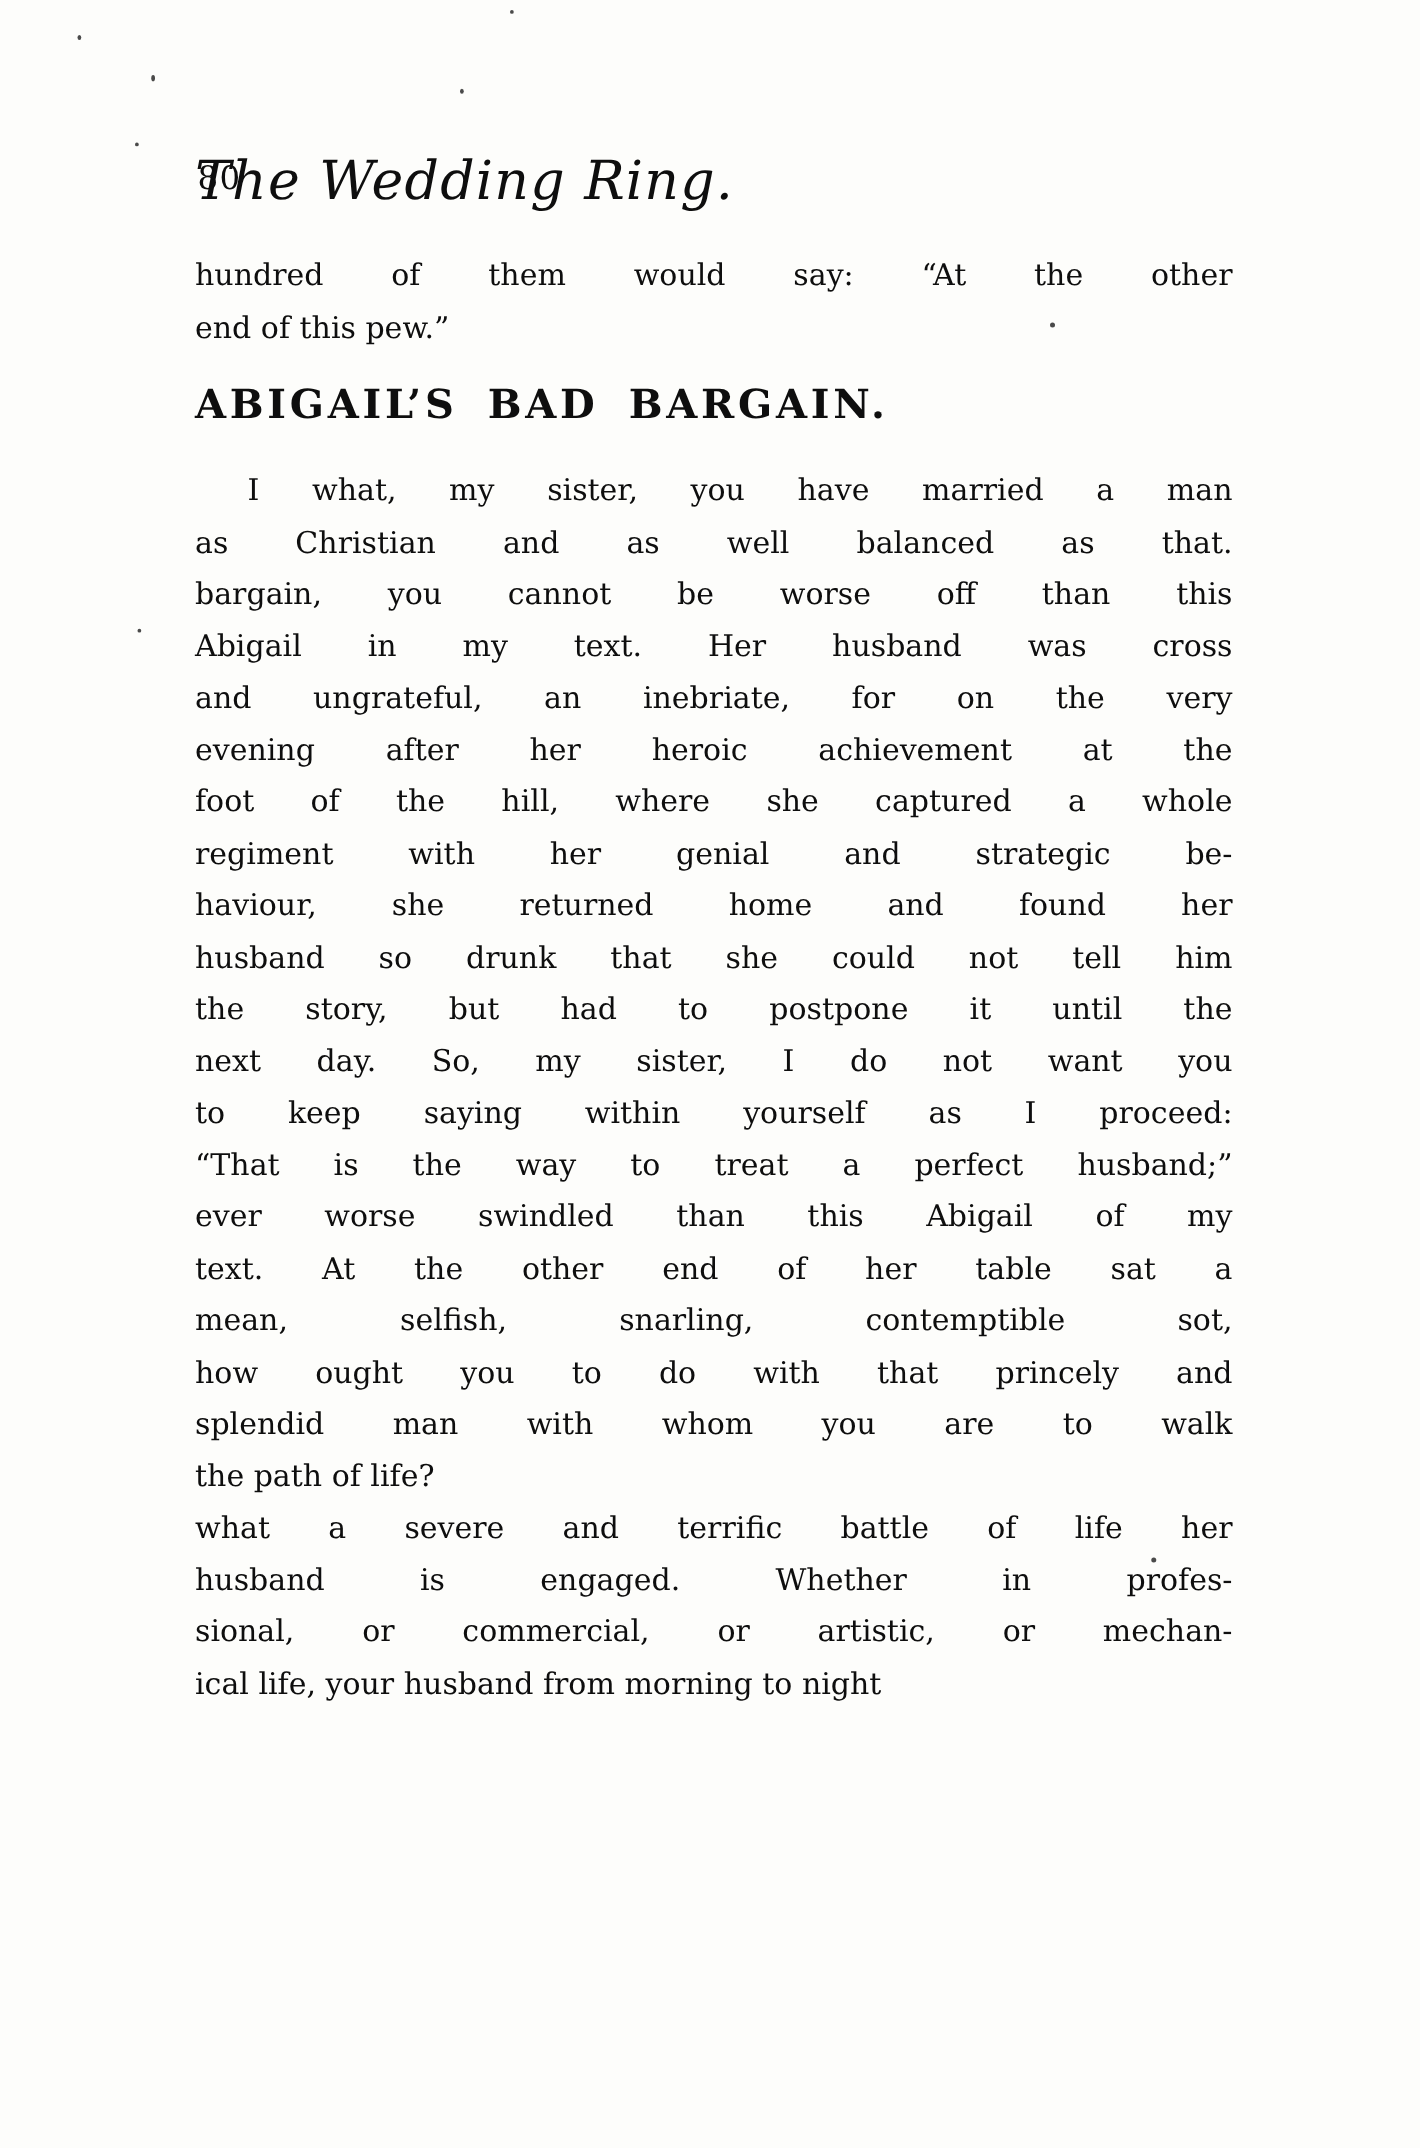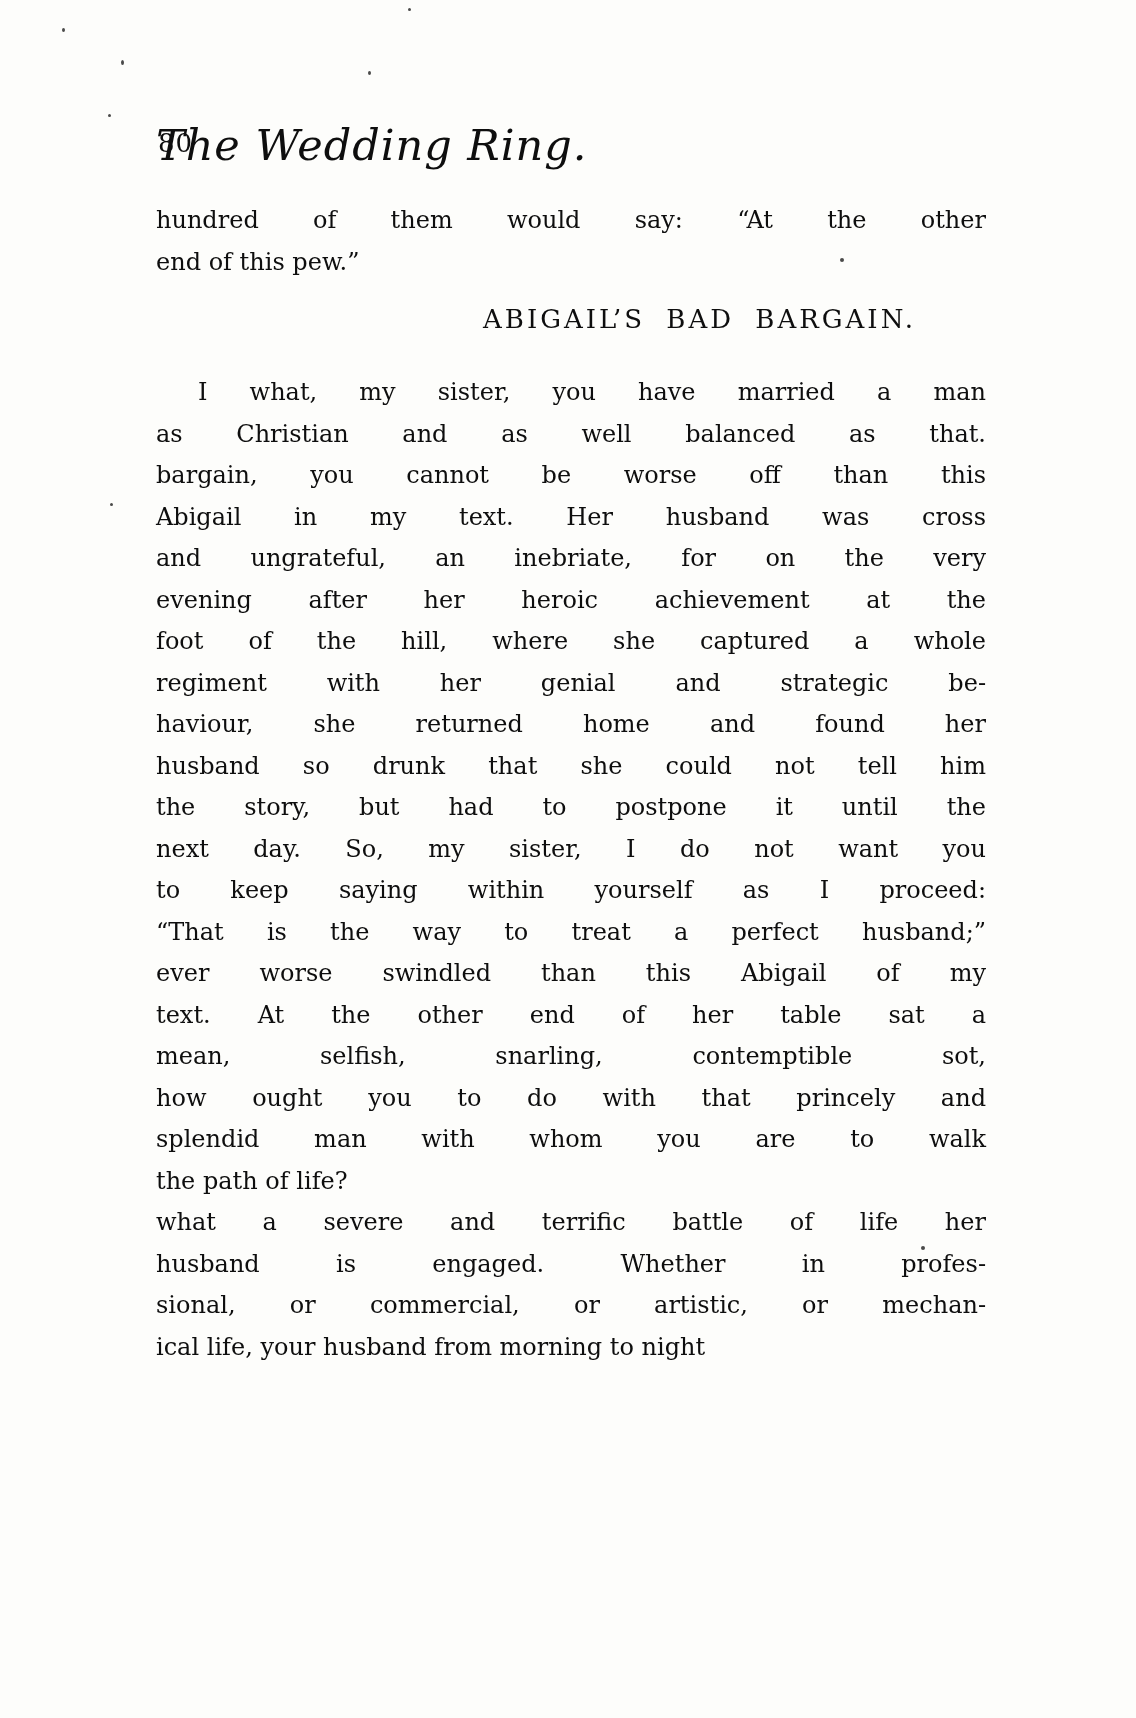--- a/index.html
+++ b/index.html
@@ -40,23 +40,23 @@
     letter-spacing: 1px;
     white-space: nowrap;
   }
   .continuation { top: 200px; }
   .section-heading {
     position: absolute;
     left: 156px;
     width: 760px;
     top: 304px;
     margin: 0;
-    text-align: right;
-    font-size: 26px;
-    font-weight: 400;
+    text-align: left;
+    font-size: 32px;
+    font-weight: 700;
     letter-spacing: 3px;
     word-spacing: 10px;
     white-space: nowrap;
   }
   .bodytext { top: 372px; }
   .line {
     font-size: 24px;
     line-height: 41.5px;
     text-align: justify;
     text-align-last: justify;

